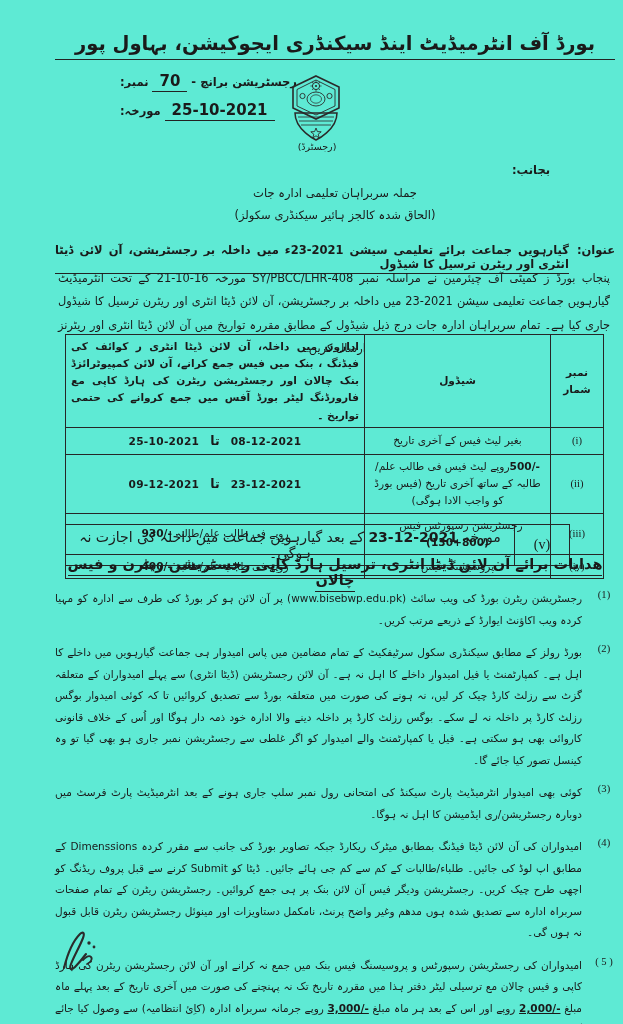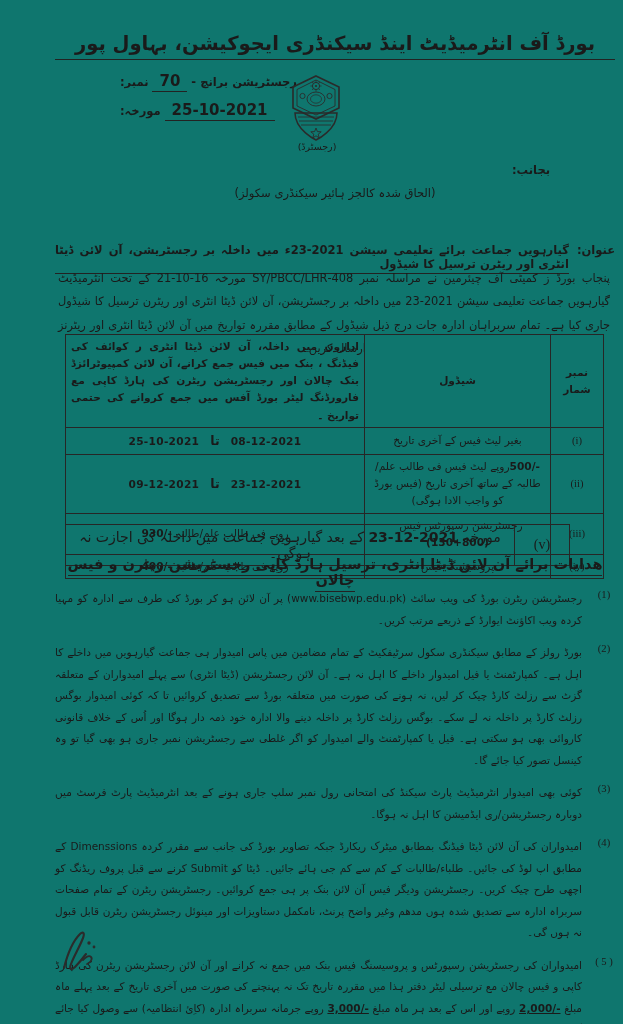--- a/index.html
+++ b/index.html
@@ -11,21 +11,21 @@
     width: 623px;
     height: 1024px;
     position: relative;
     font-family: "DejaVu Sans", "Liberation Sans", sans-serif;
     color: #1a1a1a;
     overflow: hidden;
   }
   .page {
     position: absolute;
     inset: 0;
-    background: #0f766e;
+    background: #5eead4;
   }
 
   
   .hdr-title {
     position: absolute;
     left: 55px; top: 32px; width: 560px;
     font-size: 19.5px;
     font-weight: bold;
     text-align: center;
     letter-spacing: .5px;
@@ -269,20 +269,21 @@
       <line x1="13" y1="45" x2="49" y2="45" stroke="#2a2a2a" stroke-width="0.8"></line>
       <line x1="14" y1="49" x2="48" y2="49" stroke="#2a2a2a" stroke-width="0.8"></line>
       <line x1="16" y1="53" x2="46" y2="53" stroke="#2a2a2a" stroke-width="0.8"></line>
       <polygon points="31,56 32.4,59.6 36.2,59.8 33.2,62.2 34.2,65.9 31,63.8 27.8,65.9 28.8,62.2 25.8,59.8 29.6,59.6" fill="none" stroke="#2a2a2a" stroke-width="0.9"></polygon>
     </svg>
   </div>
   <div class="seal-cap">(رجسٹرڈ)</div>
 
   <div class="addr">
     <div class="addr-to">بجانب:</div>
+    <div class="addr-line">جملہ سربراہان تعلیمی ادارہ جات</div>
     <div class="addr-line">(الحاق شدہ کالجز ہائیر سیکنڈری سکولز)</div>
   </div>
 
   <div class="subject">
     <span class="subject-label">عنوان:</span>
     <span class="subject-text">گیارہویں جماعت برائے تعلیمی سیشن 2021-23ء میں داخلہ بر رجسٹریشن، آن لائن ڈیٹا انٹری اور ریٹرن ترسیل کا شیڈول</span>
   </div>
 
   <div class="para">پنجاب بورڈ ز کمیٹی آف چیئرمین نے مراسلہ نمبر 408-SY/PBCC/LHR مورخہ 16-10-21 کے تحت انٹرمیڈیٹ گیارہویں جماعت تعلیمی سیشن 2021-23 میں داخلہ بر رجسٹریشن، آن لائن ڈیٹا انٹری اور ریٹرن ترسیل کا شیڈول جاری کیا ہے۔ تمام سربراہان ادارہ جات درج ذیل شیڈول کے مطابق مقررہ تواریخ میں آن لائن ڈیٹا انٹری اور ریٹرنز ارسال کریں۔</div>
 

